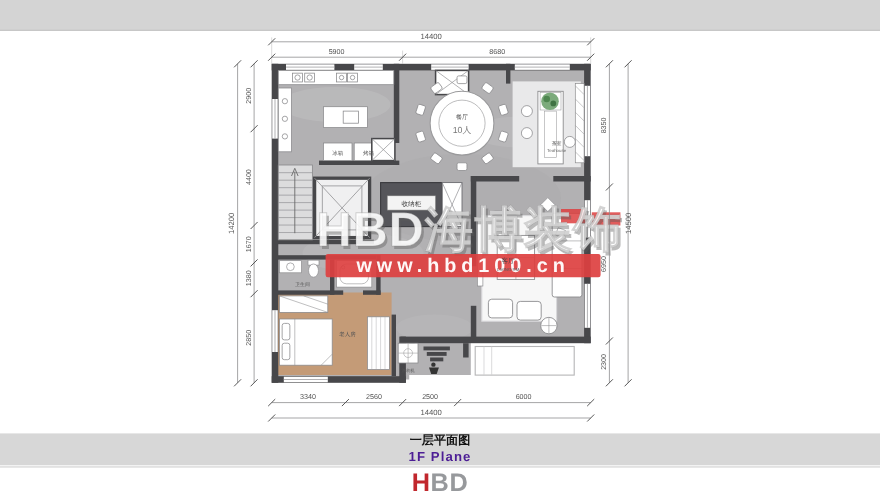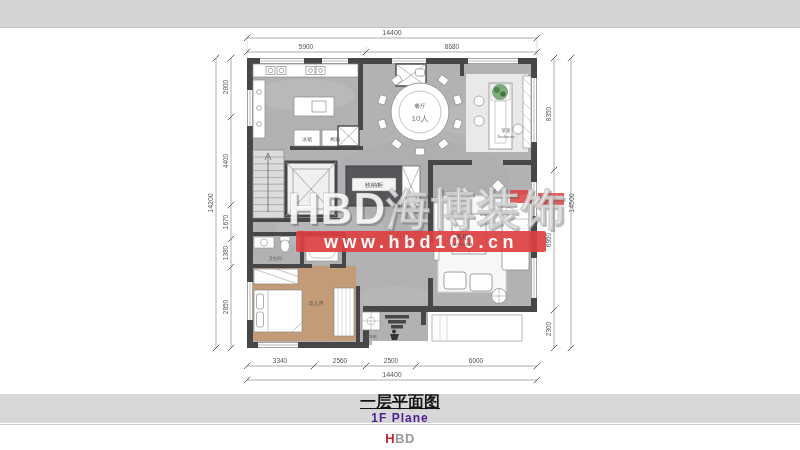--- a/index.html
+++ b/index.html
@@ -2,25 +2,25 @@
 <html><head>
 <meta charset="utf-8">
 <style>
   html,body{margin:0;padding:0;}
   body{width:800px;height:450px;position:relative;background:#ffffff;overflow:hidden;
        font-family:"Liberation Sans","DejaVu Sans",sans-serif;}
   .top-band{position:absolute;top:0;left:0;width:800px;height:27px;background:#d4d4d4;
             border-bottom:1px solid #c3c3c3;}
   .caption-band{position:absolute;top:394px;left:0;width:800px;height:29px;background:#d7d7d7;
             display:flex;flex-direction:column;align-items:center;justify-content:center;}
-  .caption-cn{font-size:16px;font-weight:bold;color:#141414;line-height:1.2;text-decoration:underline;}
+  .caption-cn{font-size:11px;font-weight:bold;color:#141414;line-height:1.2;}
   .caption-en{font-size:12px;font-weight:bold;color:#4c1d95;letter-spacing:1px;line-height:1.1;}
   .logo-band{position:absolute;top:424px;left:0;width:800px;height:26px;background:#ffffff;
             border-top:1px solid #cfcfcf;display:flex;align-items:center;justify-content:center;}
-  .logo{font-size:13px;font-weight:bold;letter-spacing:0.5px;}
+  .logo{font-size:23px;font-weight:bold;letter-spacing:0.5px;}
   .logo .h{color:#c1272d;}
   .logo .bd{color:#97999c;}
   svg.plan{position:absolute;top:0;left:0;}
   text{font-family:"Liberation Sans","DejaVu Sans",sans-serif;}
 </style>
 </head>
 <body>
 
 <div class="top-band"></div>
 

